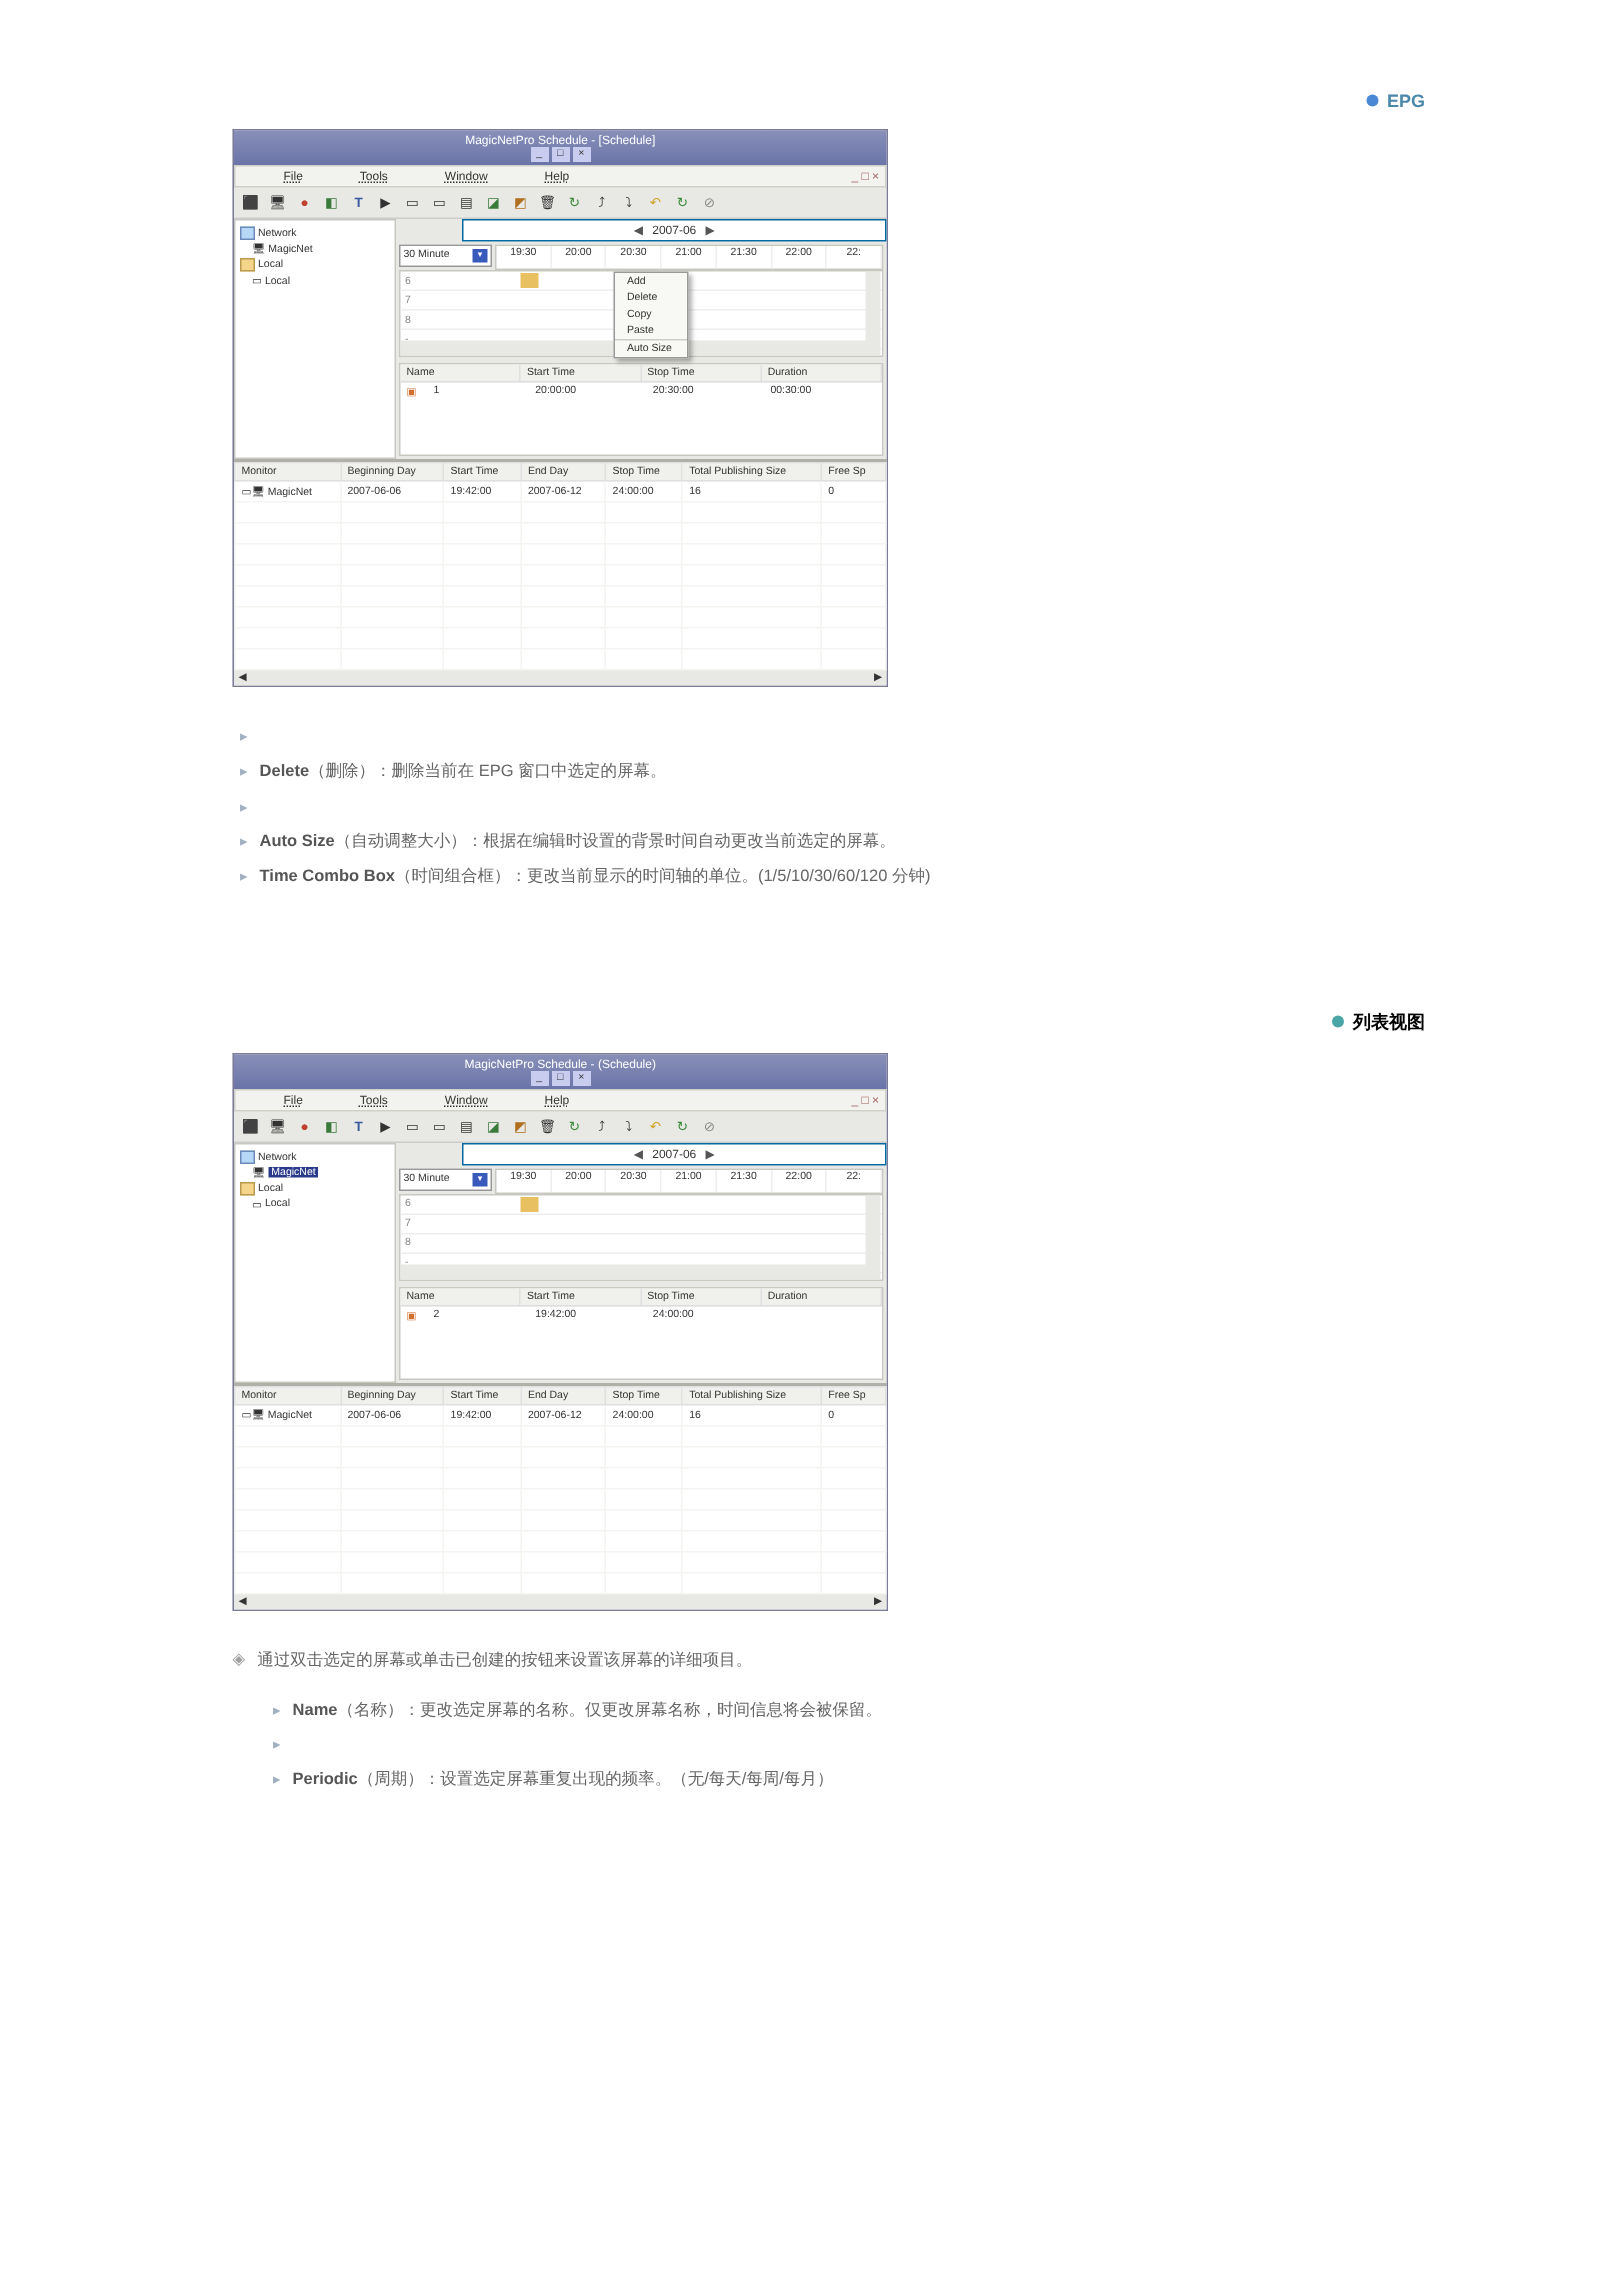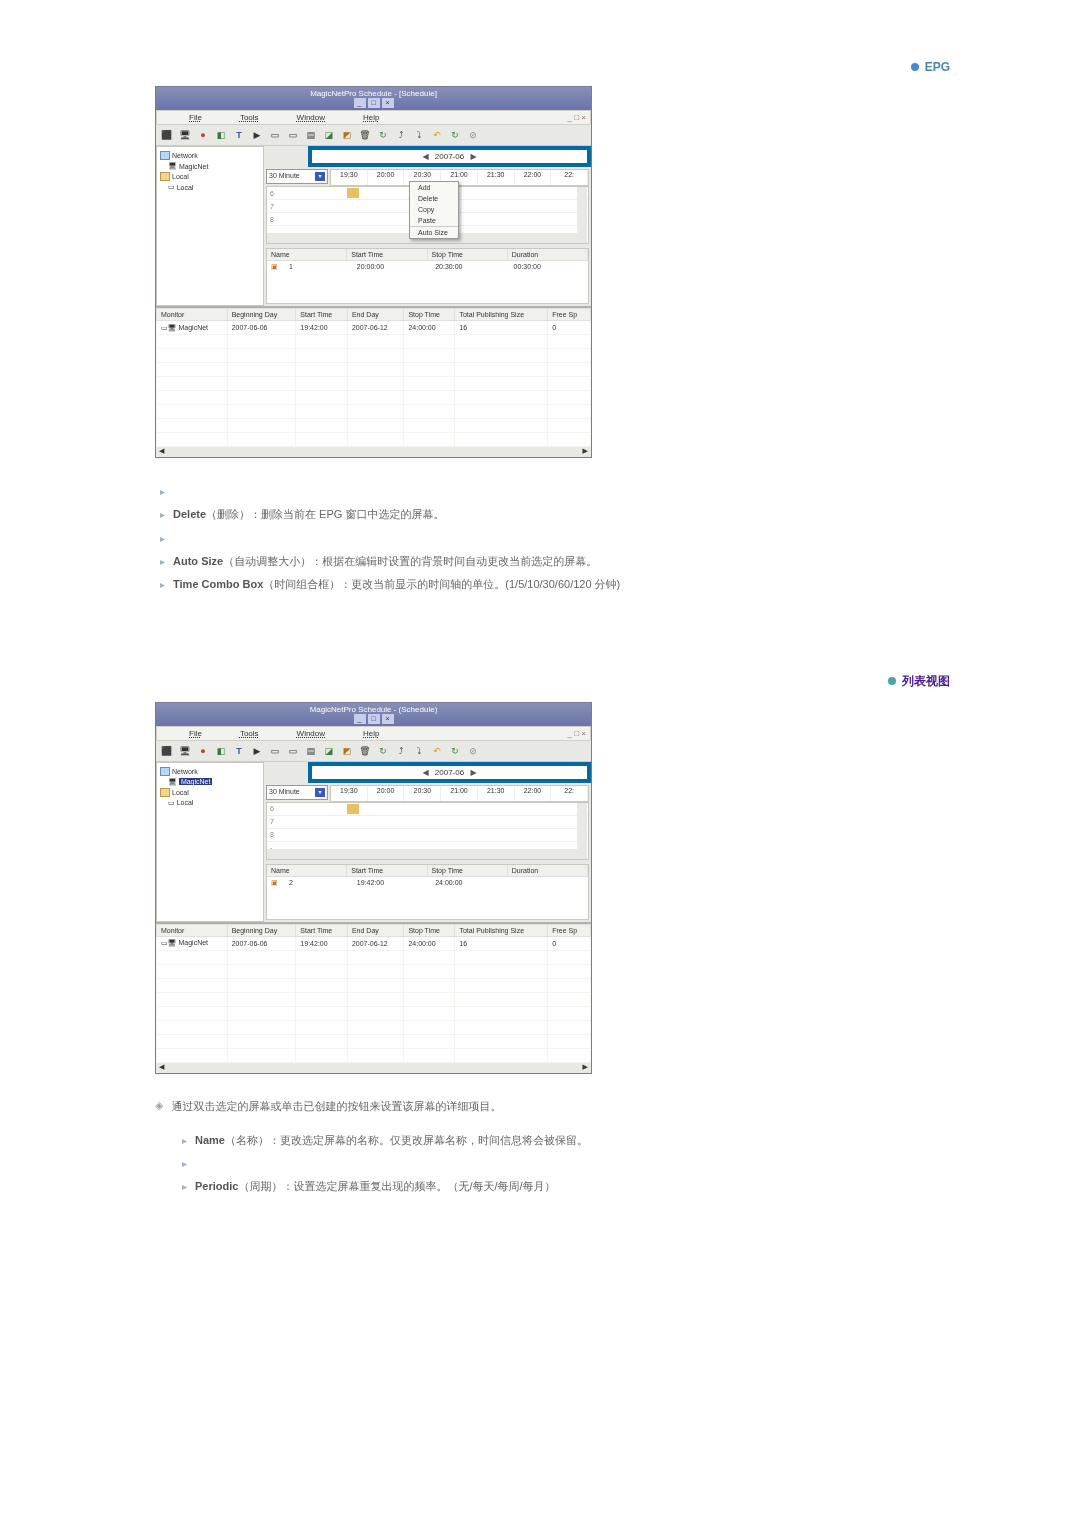--- a/index.html
+++ b/index.html
@@ -23,21 +23,21 @@
     }
     .bullet-icon {
       width: 8px;
       height: 8px;
       border-radius: 50%;
       display: inline-block;
     }
     .bullet-teal { background: #4aa6a6; }
     .bullet-blue { background: #4a88d6; color:#4a88d6;}
     .heading-blue { color: #4a88aa; }
-    .heading-teal { color: #4c1d95; }
+    .heading-teal { color: #000000; }
     .screenshot-wrap {
       margin-left: 25px;
       margin-bottom: 25px;
     }
     
     .app-window {
       width: 435px;
       border: 1px solid #7a7a99;
       background: #e8e8e4;
       font-size: 8px;
@@ -116,21 +116,21 @@
     .tree-net-ico{ width:8px; height:7px; background:#b8d8f8; border:1px solid #6a8ab8; display:inline-block;}
     .sel { background: #2a3a8a; color:#fff; padding:0 2px;}
     .right-pane {
       flex: 1;
       display: flex;
       flex-direction: column;
       background: #e8e8e4;
     }
     .date-row {
       background: #fff;
-      border: 4px solid #0369a1;
+      border: 1px solid #0369a1;
       text-align: center;
       font-size: 8px;
       padding: 2px;
       margin-left: 44px;
     }
     .date-row .arrow { padding: 0 4px; color:#555;}
     .timeline-area {
       display: flex;
       gap: 0;
     }

